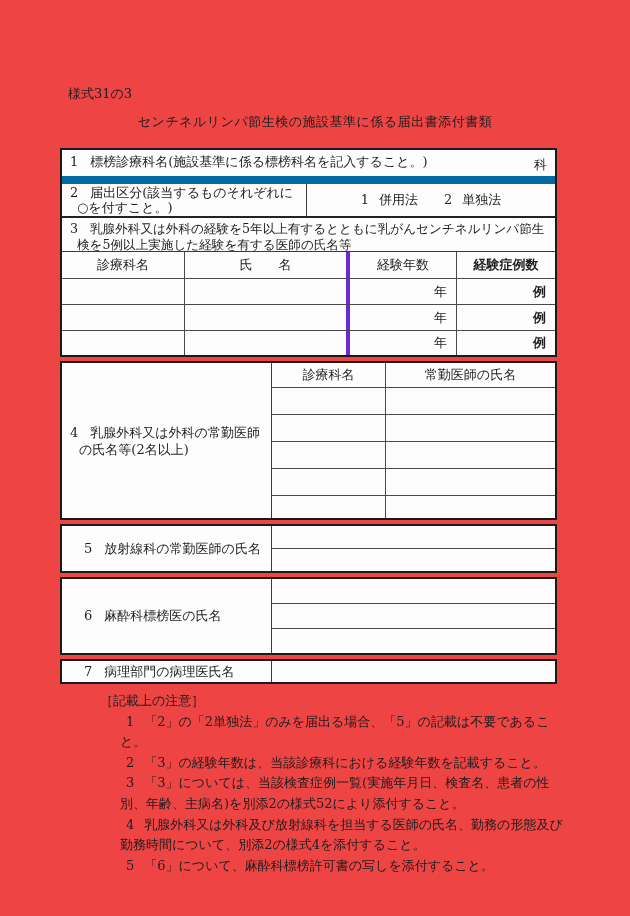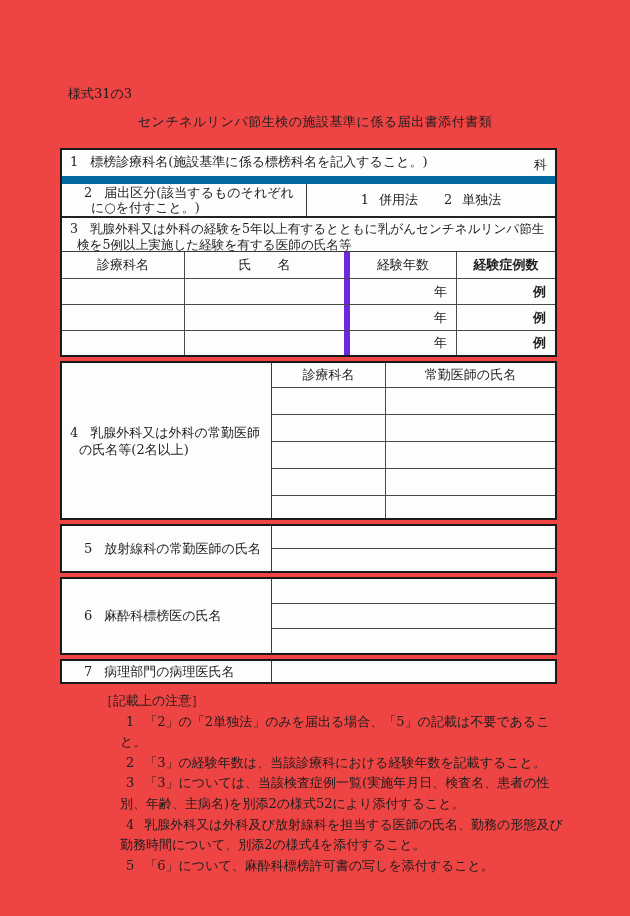--- a/index.html
+++ b/index.html
@@ -16,31 +16,31 @@
   .box { position:absolute; left:60px; width:497px; border:2px solid #1a1a1a; background:#fdfdfd; }
 
   
   .no { margin-right:12px; }
 
   
   #box1 { top:148px; height:209px; display:flex; flex-direction:column; }
   .r1 { height:34px; border-bottom:8px solid #0369a1; position:relative; padding:3px 6px 0 15px; text-indent:-7px; }
   .unit-right { position:absolute; right:8px; bottom:2px; text-indent:0; }
   .r2 { height:34px; border-bottom:2px solid #222; display:flex; }
-  .r2-left { width:245px; border-right:1px solid #3a3a3a; display:flex; align-items:center; padding:0 4px 0 29px; }
+  .r2-left { width:245px; border-right:1px solid #3a3a3a; display:flex; align-items:center; padding:0 4px 0 15px; }
   .r2-left .wrapblock { text-indent:-7px; line-height:15.5px; }
   .r2-right { flex:1; display:flex; align-items:center; justify-content:center; gap:26px; }
   .opt .no { margin-right:10px; }
   .r3h { height:34px; border-bottom:1px solid #3a3a3a; padding:3px 0 0 15px; text-indent:-7px; line-height:15.5px; font-size:12.6px; }
   .t3 { flex:1; display:flex; flex-direction:column; }
   .t3-row { display:flex; border-bottom:1px solid #4a4a4a; }
   .t3-row:last-child { border-bottom:none; flex:1; }
   .t3-row > div { display:flex; align-items:center; }
   .t3 .c1 { width:123px; border-right:1px solid #4a4a4a; }
-  .t3 .c2 { width:165px; border-right:6px solid #6d28d9; }
+  .t3 .c2 { width:165px; border-right:4px solid #6d28d9; }
   .t3 .c3 { width:107px; border-right:1px solid #4a4a4a; }
   .t3 .c4 { flex:1;font-weight:bold; }
   .t3-head { height:27px; }
   .t3-head > div { justify-content:center; }
   .t3-data { height:26px; }
   .t3-data .c3, .t3-data .c4 { justify-content:flex-end; padding-right:9px; }
 
   
   #box4 { top:361px; height:159px; display:flex; }
   .side-label { width:210px; border-right:1px solid #3a3a3a; display:flex; align-items:center; padding:0 6px 0 17px; }

